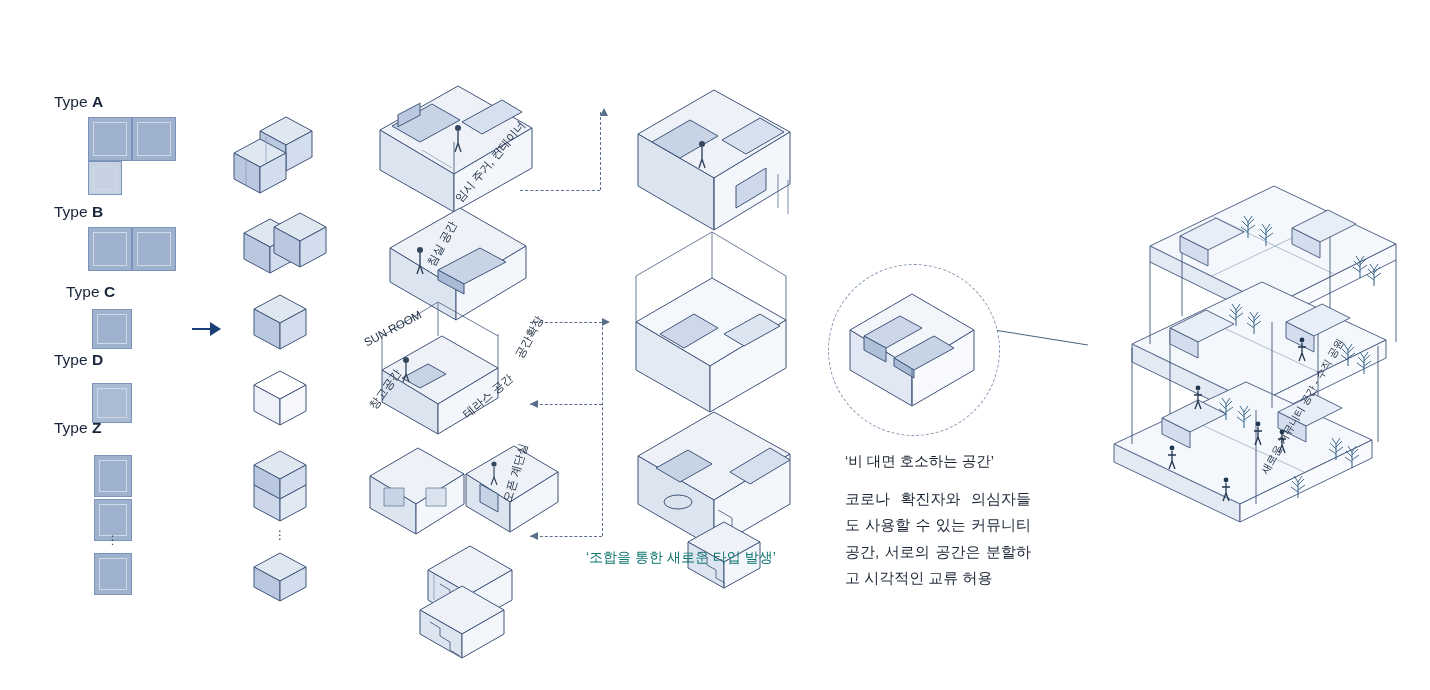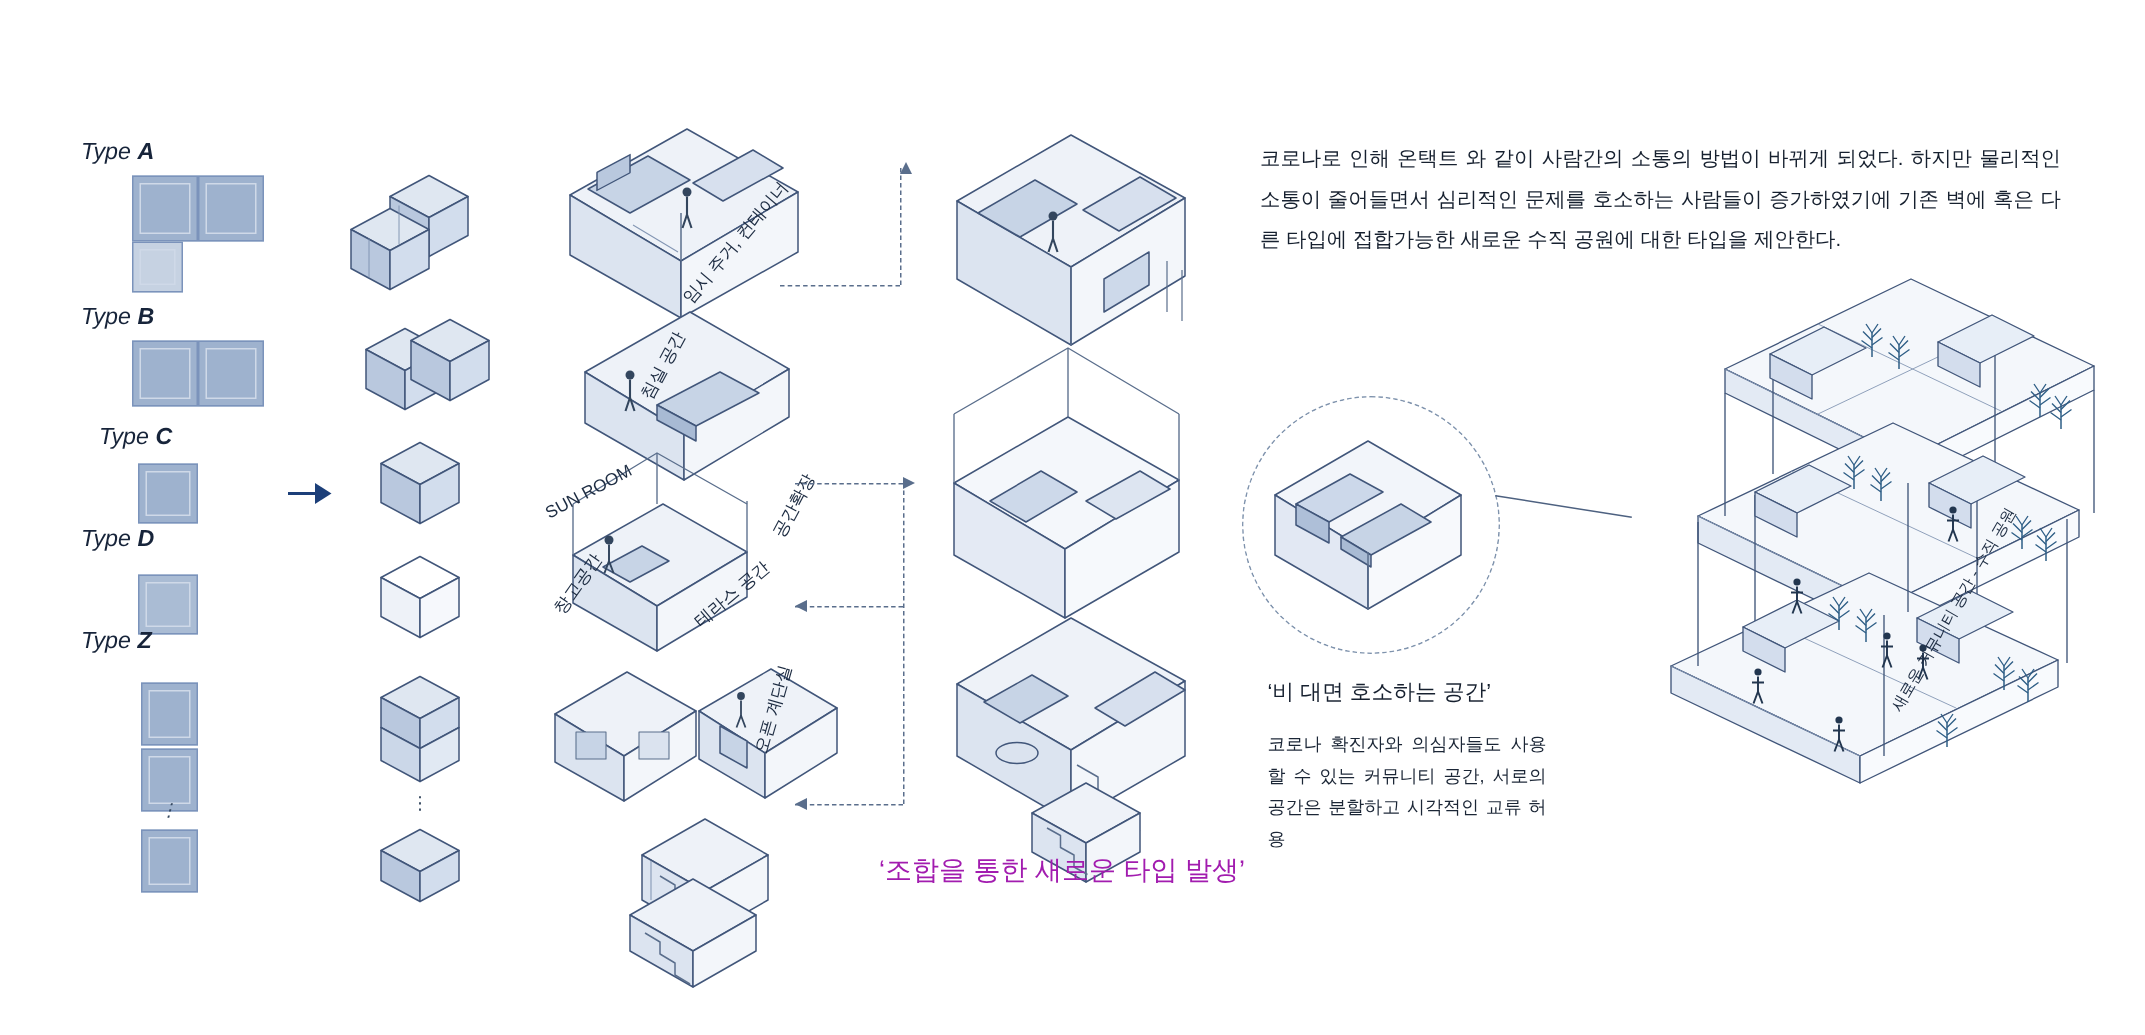--- a/index.html
+++ b/index.html
@@ -50,21 +50,20 @@
     border-top: 1.6px solid #2a3a52;
   }
 
   
   .type-col {
     position: absolute;
     left: 50px;
     top: 85px;
     width: 140px;
     height: 530px;
-    font-style: italic;
   }
   .type-label {
     position: absolute;
     font-size: 15.5px;
     color: #17243a;
     white-space: nowrap;
   }
   .type-label b {
     font-weight: bold;
   }
@@ -159,31 +158,31 @@
     top: 452px;
     font-size: 14.5px;
     color: #16202f;
     white-space: nowrap;
   }
   .blurb {
     position: absolute;
     left: 845px;
     top: 486px;
     width: 186px;
-    font-size: 12px;
+    font-size: 15px;
     line-height: 1.75;
     color: #1b2636;
     text-align: justify;
   }
   .quote-b {
     position: absolute;
     left: 586px;
-    top: 568px;
-    font-size: 18px;
-    color: #a21caf;
+    top: 549px;
+    font-size: 14px;
+    color: #0f766e;
     white-space: nowrap;
   }
   .vert-cap-right {
     position: absolute;
     left: 1258px;
     top: 470px;
     font-size: 10.5px;
     color: #1d2c42;
     white-space: nowrap;
     transform-origin: left top;
@@ -469,21 +468,20 @@
           <polygon points="14,16 50,36 50,62 14,42" fill="#dce4f0"></polygon>
           <polygon points="86,16 50,36 50,62 86,42" fill="#f3f6fa"></polygon>
           <path d="M24 26 l9 5 l0 8 l9 5 l0 8 l9 5" stroke="#5a6e8c" stroke-width="1"></path>
         </g>
       </g>
     </svg>
   </div>
 
   <div class="quote-b">‘조합을 통한 새로운 타입 발생’</div>
 
-  <div class="para">코로나로 인해 온택트 와 같이 사람간의 소통의 방법이 바뀌게 되었다. 하지만 물리적인 소통이 줄어들면서 심리적인 문제를 호소하는 사람들이 증가하였기에 기존 벽에 혹은 다른 타입에 접합가능한 새로운 수직 공원에 대한 타입을 제안한다.</div>
 
   <div class="circle-callout"></div>
   <div class="art" style="left:842px; top:286px; width:146px; height:130px;">
     <svg width="146" height="130" viewBox="0 0 146 130">
       <g stroke="#41567a" stroke-width="1" fill="none" stroke-linejoin="round">
         <polygon points="8,44 70,8 132,44 70,82" fill="#f2f5fa"></polygon>
         <polygon points="8,44 70,82 70,120 8,84" fill="#e2e8f3"></polygon>
         <polygon points="132,44 70,82 70,120 132,84" fill="#f7f9fc"></polygon>
         <polygon points="22,50 58,30 80,42 44,62" fill="#ccd8ea"></polygon>
         <polygon points="22,50 44,62 44,76 22,64" fill="#aebfd8"></polygon>

